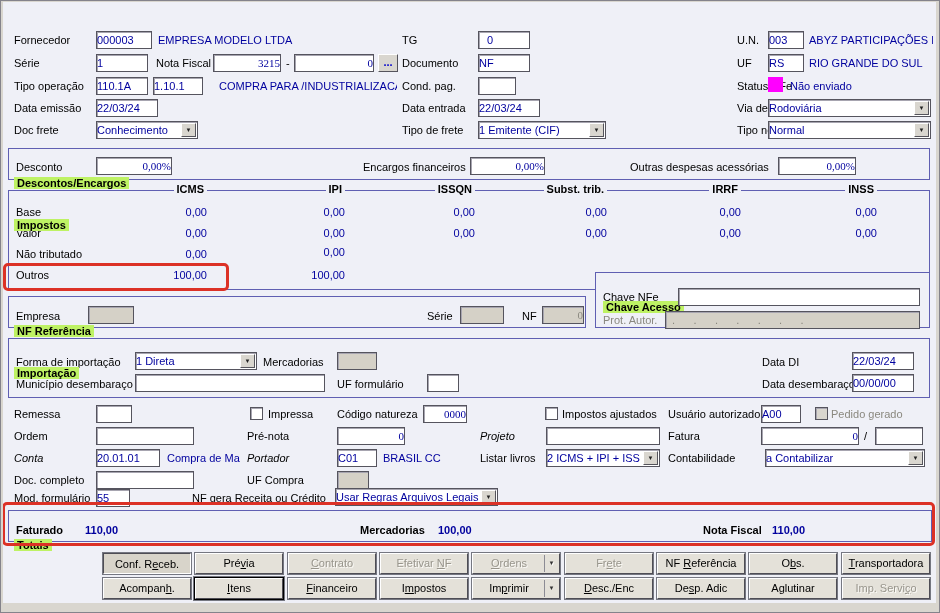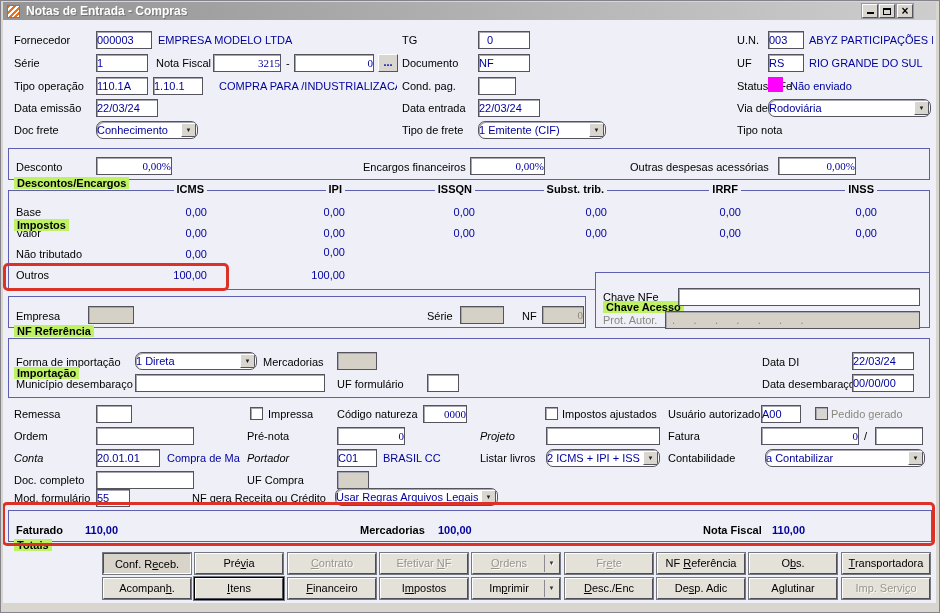--- a/index.html
+++ b/index.html
@@ -31,21 +31,21 @@
   .lbl { position:absolute; white-space:nowrap; }
   .b { font-weight:bold; }
   .it { font-style:italic; }
   .nav { color:#00009e; }
   .gray { color:#8a887f; }
   .fld { position:absolute; height:18px; background:#fff;
     border:1px solid #55545e; box-shadow:inset 1px 1px 0 #a7a5b0;
     color:#00009e; padding:2px 0; line-height:13px; white-space:pre; overflow:hidden; }
   .ra { text-align:right;font-family:Liberation Serif, serif; }
   .ro { background:#d5d1c7; color:#8a887f; }
-  .combo { padding-right:17px;border-radius:7px; }
+  .combo { padding-right:17px; }
   .arrow { position:absolute; right:1px; top:1px; width:15px; height:14px; background:#d9d6cf;
     border:1px solid; border-color:#fff #55545c #55545c #fff;
     display:flex; align-items:center; justify-content:center; font-size:6px; color:#222; }
   .chk { position:absolute; width:13px; height:13px; background:#fff;
     border:1px solid #55545e; box-shadow:inset 1px 1px 0 #a7a5b0; }
   .chk.dis { background:#d9d6cf; }
   .gb { position:absolute; border:1px solid #5f5fb2; }
   .gbt { position:absolute; font-weight:bold; background:#bef264; padding:0 3px; white-space:nowrap; z-index:2;margin-top:36px; }
   .hcol { position:absolute; top:183px; font-weight:bold; background:#eff0f7; padding:0 3px; z-index:2; }
   .vcell { position:absolute; width:80px; text-align:right; color:#00009e; }
@@ -65,33 +65,20 @@
 </head>
 <body>
 
 <div id="win">
 
   <div class="edge" style="left:0;top:0;width:940px;height:2px"></div>
   <div class="edge" style="left:0;top:0;width:3px;height:613px"></div>
   <div class="edge" style="right:0;top:0;width:4px;height:613px"></div>
   <div class="edge" style="left:0;bottom:0;width:940px;height:10px"></div>
 
-  <div id="titlebar">
-    <div id="appicon"></div>
-    <span id="wtitle">Notas de Entrada - Compras</span>
-    <span class="tbtn" style="right:58px">
-        <span class="mingly"></span>
-      </span>
-    <span class="tbtn" style="right:41px">
-        <span class="maxgly"></span>
-      </span>
-    <span class="tbtn" style="right:23px">
-        <span class="xgly">×</span>
-      </span>
-  </div>
 
   <div class="lbl" style="left:14px;top:34px">Fornecedor</div>
   <div class="fld" style="left:96px;top:31px;width:56px">000003</div>
   <div class="lbl nav" style="left:158px;top:34px">EMPRESA MODELO LTDA</div>
   <div class="lbl" style="left:402px;top:34px">TG</div>
   <div class="fld" style="left:478px;top:31px;width:52px;padding-left:8px">0</div>
   <div class="lbl" style="left:737px;top:34px">U.N.</div>
   <div class="fld" style="left:768px;top:31px;width:36px">003</div>
   <div class="lbl nav" style="left:809px;top:34px;max-width:124px;overflow:hidden">ABYZ PARTICIPAÇÕES E</div>
 
@@ -123,20 +110,21 @@
   <div class="lbl" style="left:402px;top:102px">Data entrada</div>
   <div class="fld" style="left:478px;top:99px;width:62px">22/03/24</div>
   <div class="lbl" style="left:737px;top:102px">Via de transporte</div>
   <div class="fld combo" style="left:768px;top:99px;width:163px"><span>Rodoviária</span><span class="arrow">▼</span></div>
 
   <div class="lbl" style="left:14px;top:124px">Doc frete</div>
   <div class="fld combo" style="left:96px;top:121px;width:102px"><span>Conhecimento</span><span class="arrow">▼</span></div>
   <div class="lbl" style="left:402px;top:124px">Tipo de frete</div>
   <div class="fld combo" style="left:478px;top:121px;width:128px"><span>1 Emitente (CIF)</span><span class="arrow">▼</span></div>
   <div class="lbl" style="left:737px;top:124px">Tipo nota</div>
+  <div class="fld combo" style="left:768px;top:121px;width:163px"><span>Normal</span><span class="arrow">▼</span></div>
 
   <div class="gb" style="left:8px;top:148px;width:922px;height:32px"></div>
   <div class="gbt" style="left:14px;top:141px">Descontos/Encargos</div>
   <div class="lbl" style="left:16px;top:161px">Desconto</div>
   <div class="fld ra" style="left:96px;top:157px;width:76px">0,00%</div>
   <div class="lbl" style="left:363px;top:161px">Encargos financeiros</div>
   <div class="fld ra" style="left:470px;top:157px;width:75px">0,00%</div>
   <div class="lbl" style="left:630px;top:161px">Outras despesas acessórias</div>
   <div class="fld ra" style="left:778px;top:157px;width:78px">0,00%</div>
 

